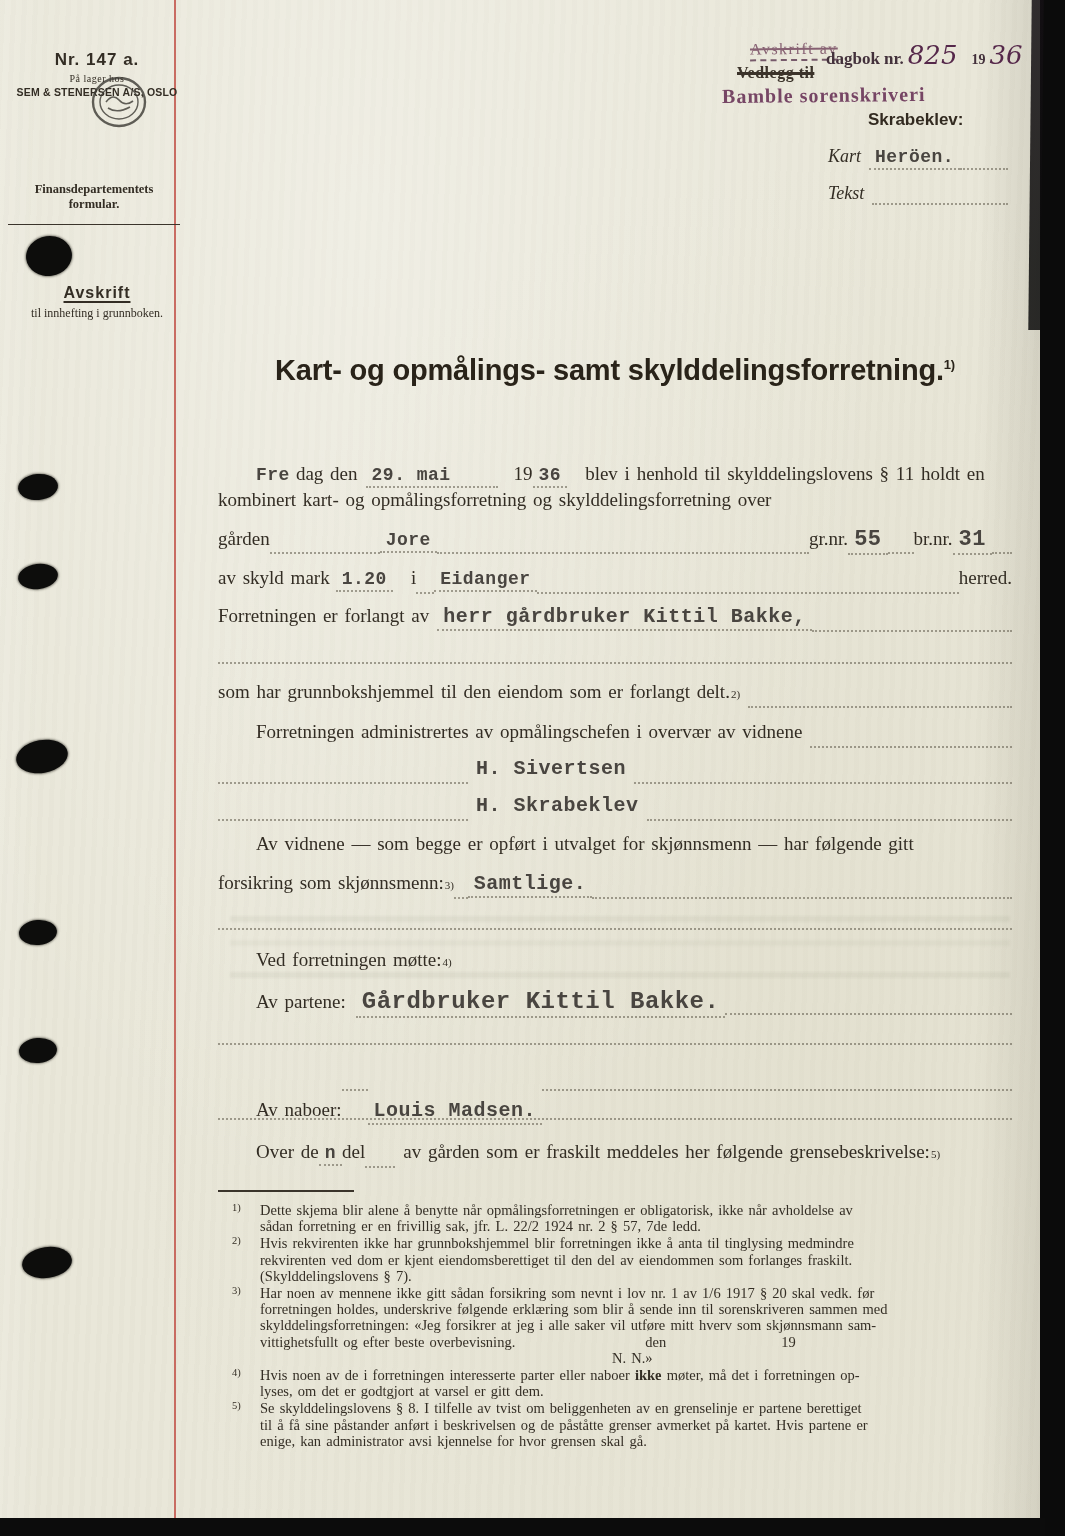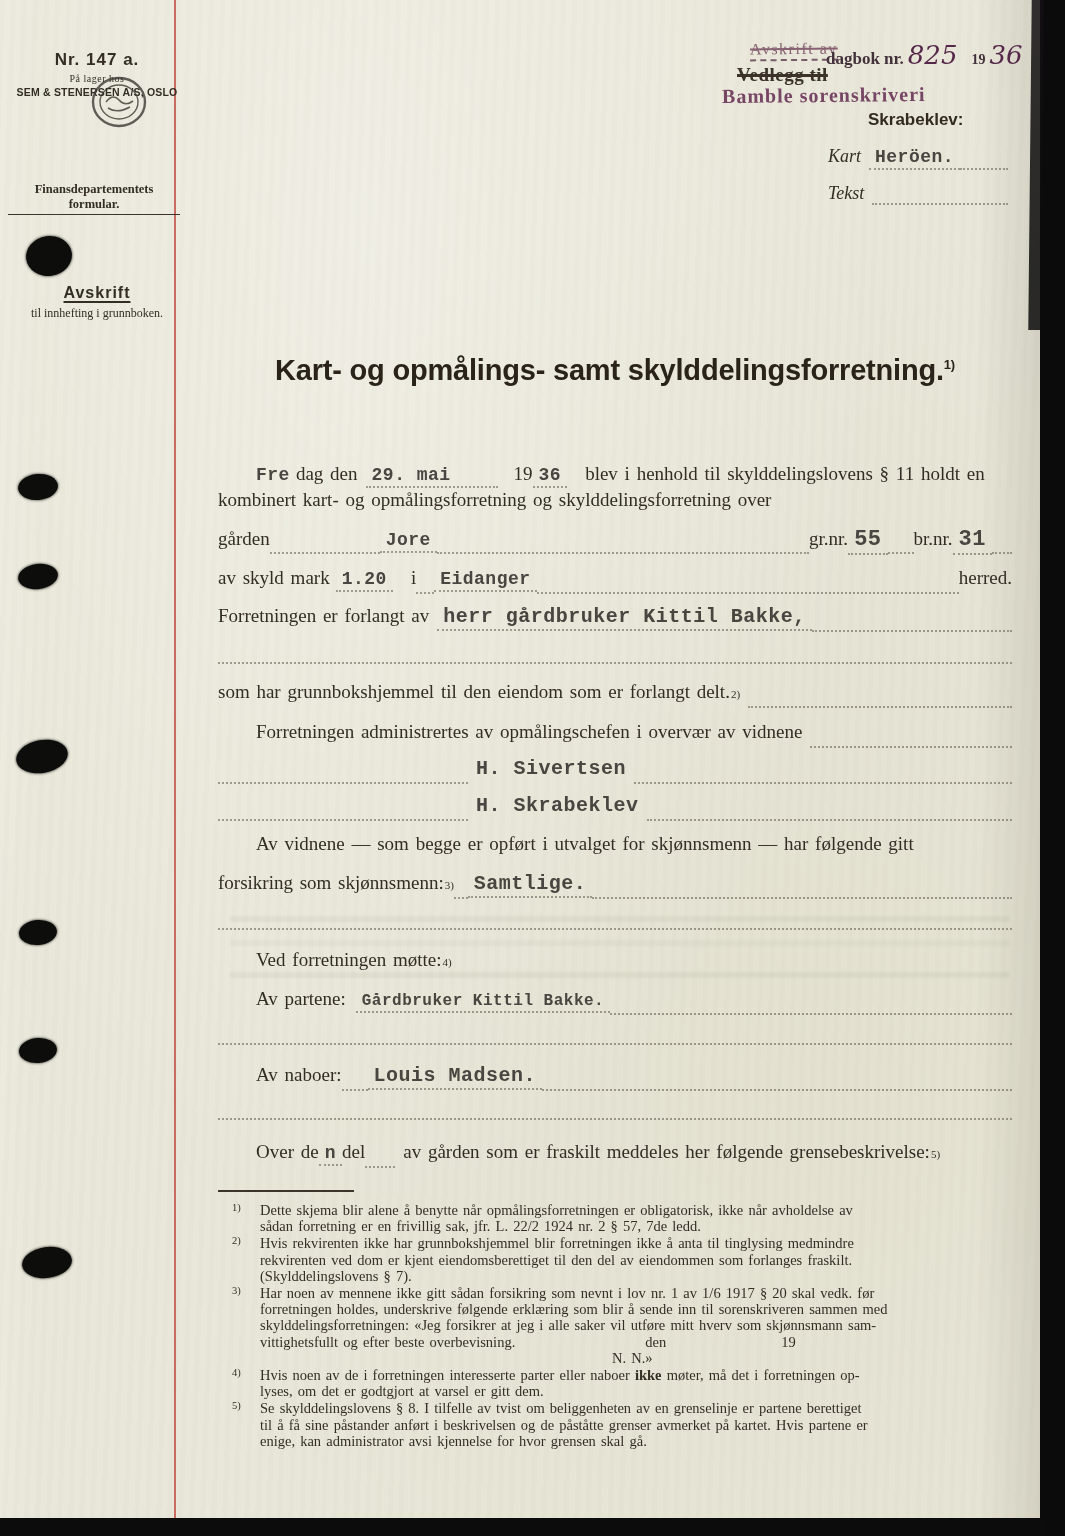--- a/index.html
+++ b/index.html
@@ -18,34 +18,34 @@
     background:linear-gradient(180deg,#141014,#0b0b0b 80%);opacity:.85;transform:skewX(-.6deg);}
   .edge-bottom{position:absolute;left:0;bottom:0;width:1045px;height:18px;background:#0c0c0c;}
   .red-line{position:absolute;left:174px;top:0;width:2px;height:1518px;background:#c2564c;opacity:.85;}
 
   
   .mcol{position:absolute;left:6px;top:50px;width:182px;text-align:center;color:#332d24;}
   .m-nr{font-family:"Liberation Sans",sans-serif;font-weight:bold;font-size:17px;letter-spacing:1px;}
   .m-stock{font-size:10px;margin-top:3px;letter-spacing:.5px;}
   .m-printer{font-family:"Liberation Sans",sans-serif;font-weight:bold;font-size:10.5px;margin-top:2px;letter-spacing:.2px;}
   .m-formular{position:absolute;left:8px;top:182px;width:172px;text-align:center;
-    font-weight:bold;font-size:12.5px;border-bottom:1.5px solid #3a342b;padding-bottom:2px;color:#332d24;}
+    font-weight:bold;font-size:12.5px;border-bottom:1.5px solid #3a342b;padding-bottom:12px;color:#332d24;}
   .m-avskrift{position:absolute;left:6px;top:284px;width:182px;text-align:center;color:#332d24;}
   .m-avskrift .t{font-family:"Liberation Sans",sans-serif;font-weight:bold;font-size:16px;
     text-decoration:underline;text-decoration-thickness:2px;text-underline-offset:3px;letter-spacing:1px;}
   .m-avskrift .s{font-size:12px;margin-top:4px;}
   .round-stamp{position:absolute;left:90px;top:74px;width:58px;height:56px;opacity:.8;}
 
   .hole{position:absolute;background:#0d0d0c;border-radius:50%;box-shadow:0 0 2px 1px rgba(40,38,30,.5);}
 
   
   .struck1{position:absolute;left:750px;top:40px;font-size:16px;color:#6f4059;letter-spacing:1.5px;
     text-decoration:line-through;text-decoration-thickness:2px;border-bottom:2px dashed #5b3850;
     padding-bottom:1px;opacity:.8;transform:rotate(-.5deg);}
-  .struck2{position:absolute;left:737px;top:64px;font-size:19px;font-weight:bold;color:#3b332a;
+  .struck2{position:absolute;left:737px;top:64px;font-size:16px;font-weight:bold;color:#3b332a;
     text-decoration:line-through;text-decoration-thickness:2.5px;letter-spacing:.5px;}
   .journal{position:absolute;left:826px;top:40px;color:#43313b;}
   .journal .lbl{font-size:17px;font-weight:bold;}
   .journal .hand{font-family:"DejaVu Serif",serif;font-style:italic;font-size:26px;color:#55284a;margin-left:4px;}
   .journal .yr{font-size:14px;font-weight:bold;margin-left:14px;}
   .office-stamp{position:absolute;left:722px;top:84px;font-size:20px;font-weight:bold;color:#673055;
     letter-spacing:1px;opacity:.88;transform:rotate(-.6deg);font-family:"Liberation Serif",serif;}
   .henvisning{position:absolute;left:868px;top:110px;font-family:"Liberation Sans",sans-serif;
     font-weight:bold;font-size:17px;color:#322a20;}
   .hrow{position:absolute;display:flex;align-items:baseline;color:#332d24;}
@@ -220,30 +220,30 @@
     <div class="bleed"></div>
     <div class="rule" style="top:928px;"></div>
 
     <div class="row ind" style="top:949px;">
       <span class="print">Ved forretningen møtte:</span>
         <sup class="ref">4)</sup>
     </div>
 
     <div class="row ind" style="top:988px;">
       <span class="print">Av partene:</span>
-      <span class="typed fill" style="margin-left:10px;font-size:16px;">Gårdbruker Kittil Bakke.</span>
+      <span class="typed fill" style="margin-left:10px;font-size:24px;">Gårdbruker Kittil Bakke.</span>
       <span class="dots grow"></span>
     </div>
 
     <div class="rule" style="top:1043px;"></div>
 
     <div class="row ind" style="top:1064px;">
       <span class="print">Av naboer:</span>
       <span class="dots" style="flex:0 0 26px;"></span>
-      <span class="typed fill" style="font-size:20px;">Louis Madsen.</span>
+      <span class="typed fill" style="font-size:20px;margin-top:35px;">Louis Madsen.</span>
       <span class="dots grow"></span>
     </div>
 
     <div class="rule" style="top:1118px;"></div>
 
     <div class="row ind" style="top:1141px;">
       <span class="print">Over de</span>
       <span class="typed fill">n</span>
       <span class="print">del</span>
       <span class="dots" style="flex:0 0 30px;"></span>

